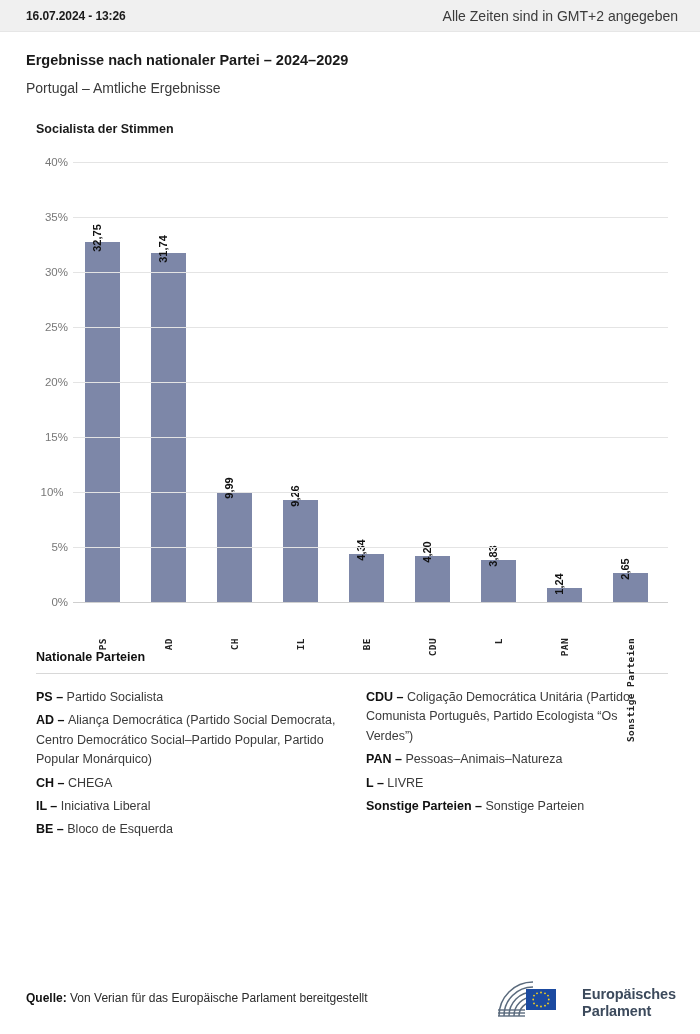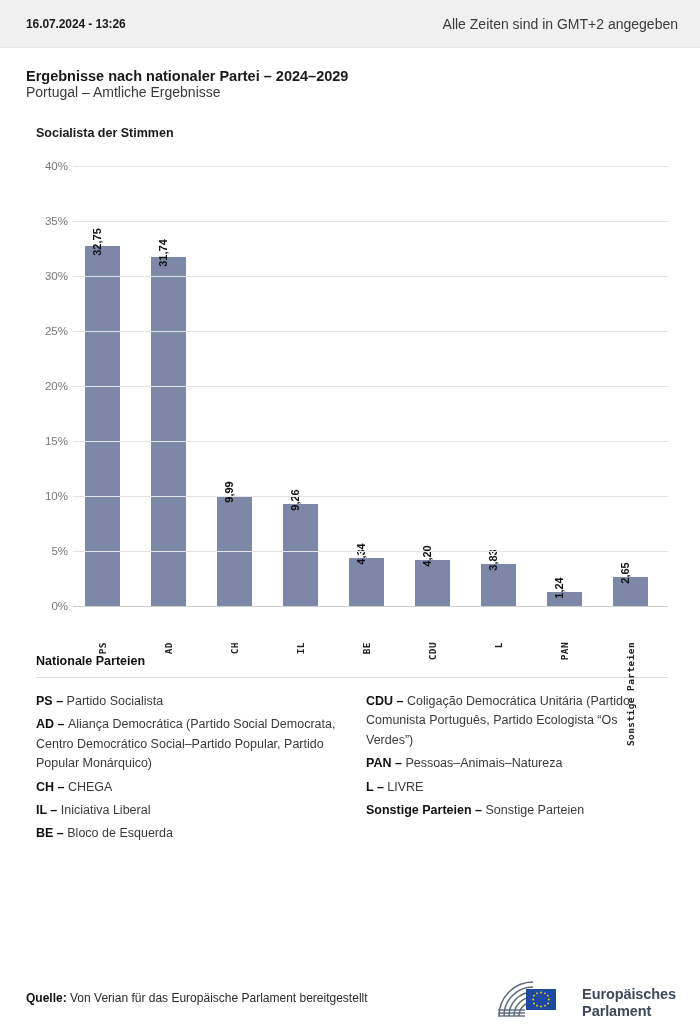--- a/index.html
+++ b/index.html
@@ -6,21 +6,21 @@
   html, body {
     width: 700px; height: 1034px;
     background: #ffffff;
     font-family: "Liberation Sans", sans-serif;
     color: #1a1a1a;
     overflow: hidden;
   }
 
   
   .topbar {
-    height: 48px;
+    height: 32px;
     background: #f0f0f0;
     display: flex;
     align-items: center;
     padding: 0 22px 0 26px;
     border-bottom: 1px solid #e6e6e6;
   }
   .topbar-date {
     font-size: 12px; font-weight: 700; color: #1a1a1a;
     letter-spacing: -0.1px;
   }
@@ -29,20 +29,21 @@
     font-size: 14px; color: #3b3b3b;
   }
 
   
   .titles { padding: 20px 26px 0 26px; }
   .main-title {
     font-size: 14.5px; font-weight: 700; color: #1a1a1a;
     letter-spacing: 0px;
   }
   .sub-title {
+    margin-top: 12px;
     font-size: 14px; font-weight: 400; color: #3a3a3a;
   }
 
   
   .chart-wrap { position: relative; margin-top: 26px; }
   .chart-title {
     font-size: 12.5px; font-weight: 700; color: #1a1a1a;
     padding-left: 36px;
   }
   .plot {
@@ -220,21 +221,21 @@
         <div class="barcell" style="left: 540px; bottom: 30px;">
           <div class="barval">2,65</div>
           <div class="bar" style="height: 29.15px; background: rgb(125, 135, 168);"></div>
         </div>
       </div>
   <div class="gridline base" style="top: 440px;"></div>
       <div class="ytick" style="top: 440px;">0%</div>
       <div class="gridline" style="top: 385px;"></div>
       <div class="ytick" style="top: 385px;">5%</div>
       <div class="gridline" style="top: 330px;"></div>
-      <div class="ytick" style="top: 330px;">10%</div>
+      <div class="ytick" style="top: 330px; text-align: center;">10%</div>
       <div class="gridline" style="top: 275px;"></div>
       <div class="ytick" style="top: 275px;">15%</div>
       <div class="gridline" style="top: 220px;"></div>
       <div class="ytick" style="top: 220px;">20%</div>
       <div class="gridline" style="top: 165px;"></div>
       <div class="ytick" style="top: 165px;">25%</div>
       <div class="gridline" style="top: 110px;"></div>
       <div class="ytick" style="top: 110px;">30%</div>
       <div class="gridline" style="top: 55px;"></div>
       <div class="ytick" style="top: 55px;">35%</div>

